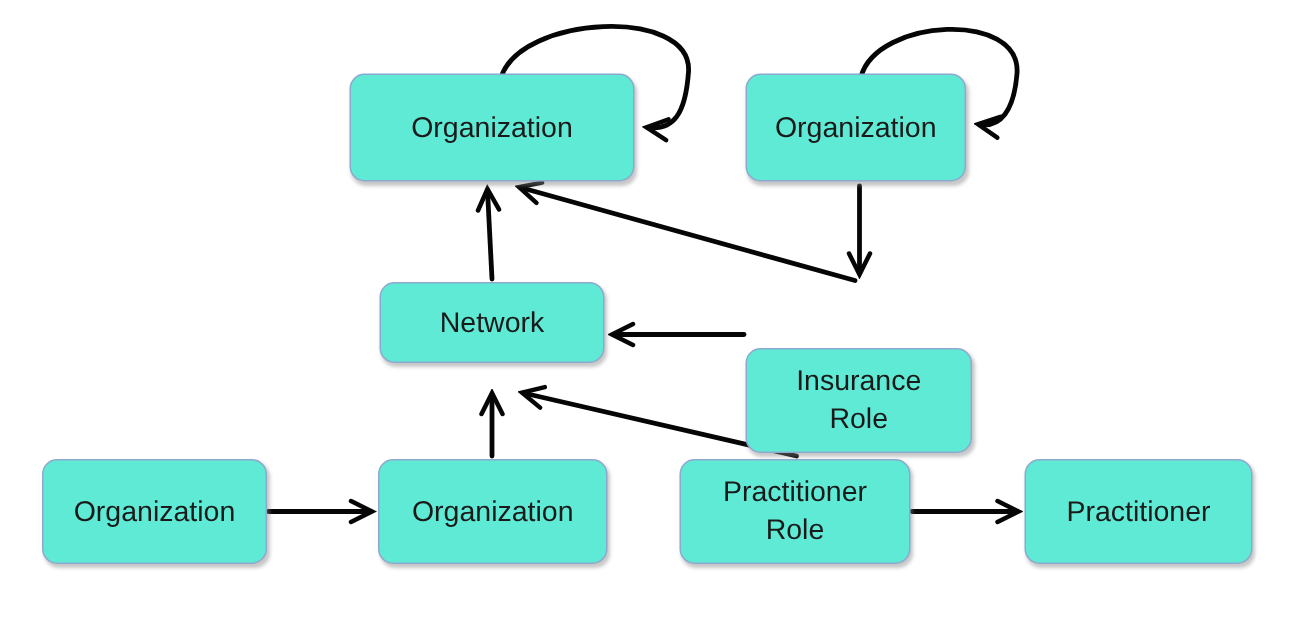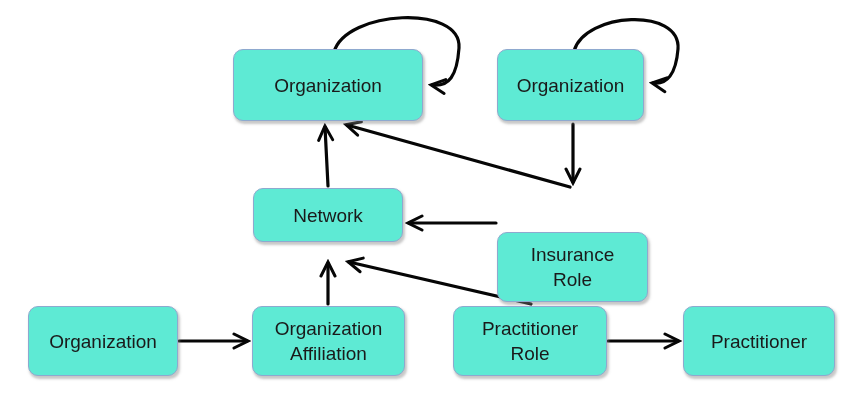--- a/index.html
+++ b/index.html
@@ -94,21 +94,20 @@
     <span>Insurance</span>
     <span>Role</span>
   </div>
 
   <div class="node n-organization">
     <span>Organization</span>
   </div>
 
   <div class="node n-org-affiliation">
     <span>Organization</span>
-    <span>Affiliation</span>
   </div>
 
   <div class="node n-practitioner-role">
     <span>Practitioner</span>
     <span>Role</span>
   </div>
 
   <div class="node n-practitioner">
     <span>Practitioner</span>
   </div>

